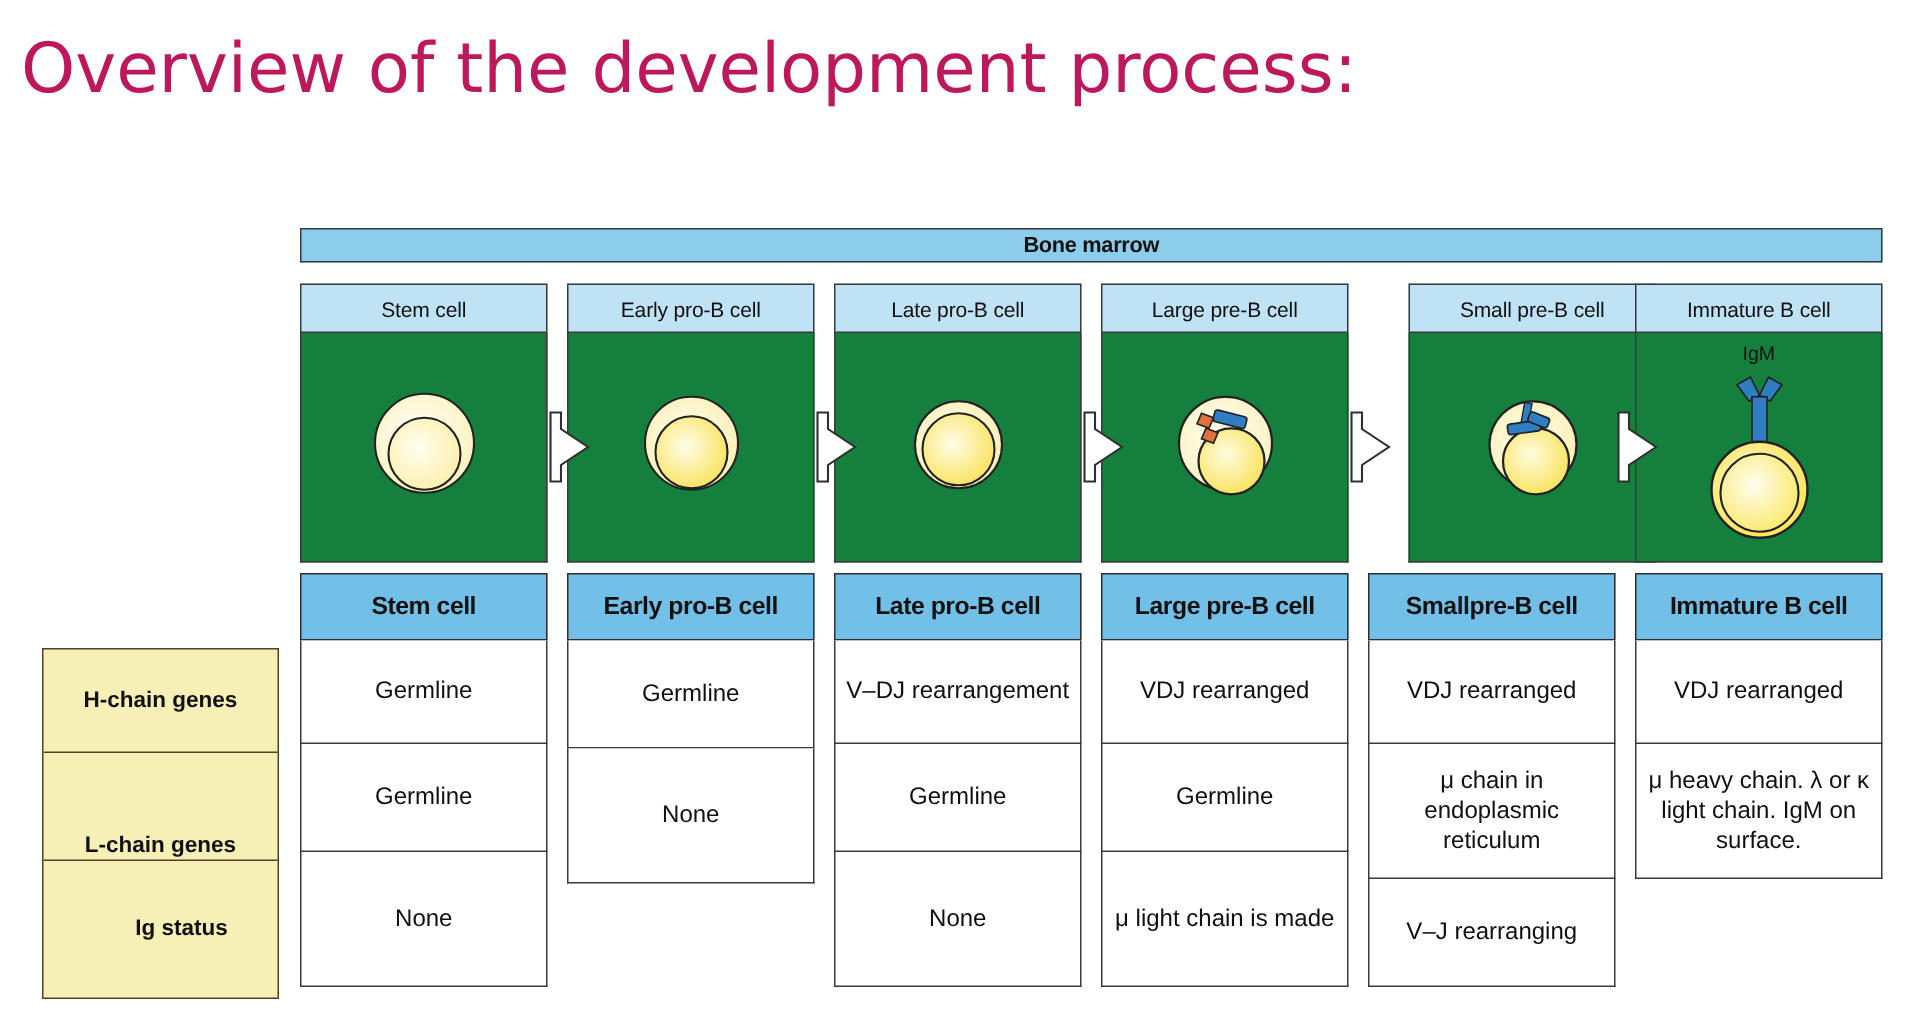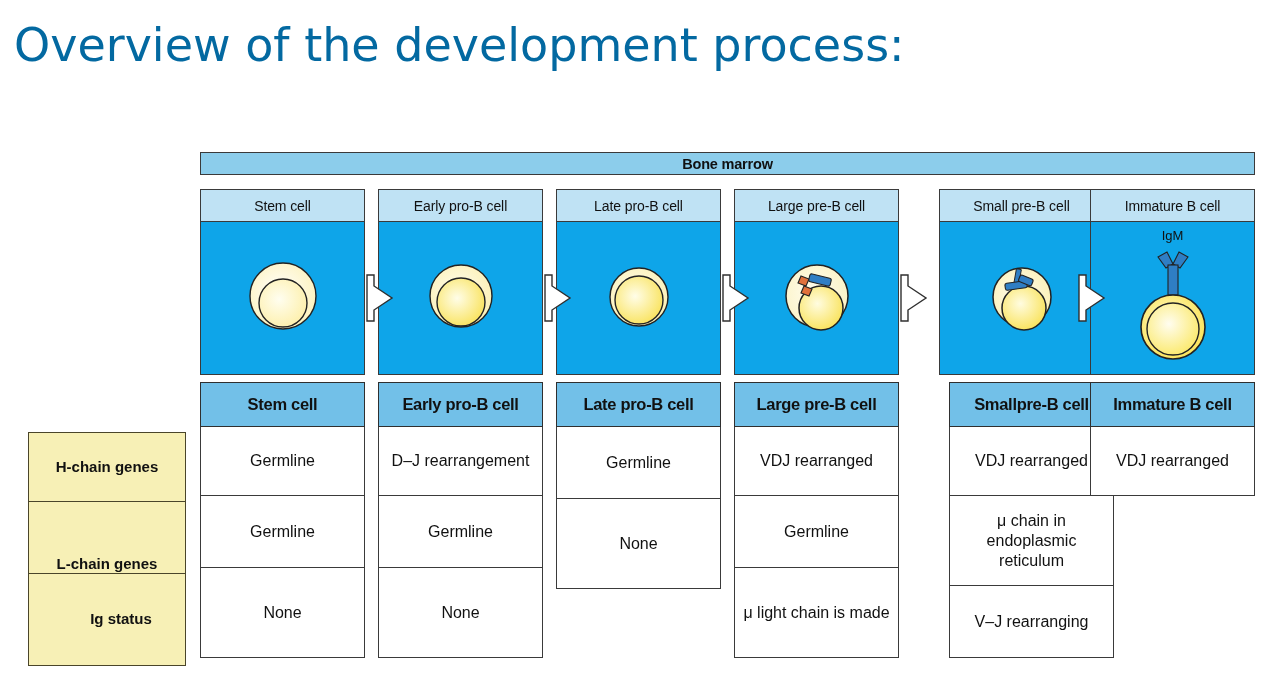--- a/index.html
+++ b/index.html
@@ -13,21 +13,21 @@
   }
   .slide{position:absolute;inset:0;}
 
   
   .slide-title{
     position:absolute;
     left:14px; top:18px;
     font-size:46px;
     font-weight:400;
     letter-spacing:0px;
-    color:#0369a1;
+    color:#be185d;
     white-space:nowrap;
     font-family:"DejaVu Sans", sans-serif;
   }
 
   
   .figure{
     position:absolute;
     left:0; top:0; width:1282px; height:688px;
   }
 
@@ -54,21 +54,21 @@
     height:33px;
     background:#bfe2f4;
     border:1.2px solid #3a3a3a;
     box-sizing:border-box;
     display:flex;align-items:center;justify-content:center;
     font-size:14px;color:#111;
     letter-spacing:-0.1px;
   }
   .stage-art{
     height:153px;
-    background:#0ea5e9;
+    background:#15803d;
     border:1.2px solid #3a3a3a;
     border-top:none;
     box-sizing:border-box;
     position:relative;
   }
 
   
   .arrow{
     position:absolute;
     width:30px;height:52px;
@@ -352,46 +352,47 @@
 
       <div class="tcol" style="left:0px;">
         <div class="tcol-head">Stem cell</div>
         <div class="tcell r1">Germline</div>
         <div class="tcell r2">Germline</div>
         <div class="tcell r3">None</div>
       </div>
 
       <div class="tcol" style="left:178px;">
         <div class="tcol-head">Early pro-B cell</div>
-        <div class="tcell r1">D–J rearrangement</div>
         <div class="tcell r2">Germline</div>
         <div class="tcell r3">None</div>
       </div>
 
       <div class="tcol" style="left:356px;">
         <div class="tcol-head">Late pro-B cell</div>
+        <div class="tcell r1">V–DJ rearrangement</div>
         <div class="tcell r2">Germline</div>
         <div class="tcell r3">None</div>
       </div>
 
       <div class="tcol" style="left:534px;">
         <div class="tcol-head">Large pre-B cell</div>
         <div class="tcell r1">VDJ rearranged</div>
         <div class="tcell r2">Germline</div>
         <div class="tcell r3">μ light chain is made</div>
       </div>
 
-      <div class="tcol" style="left:712px;margin-left:37px;">
+      <div class="tcol" style="left:712px;">
         <div class="tcol-head">Smallpre-B cell</div>
         <div class="tcell r1">VDJ rearranged</div>
         <div class="tcell r3">μ chain in endoplasmic reticulum</div>
         <div class="tcell r2">V–J rearranging</div>
       </div>
 
       <div class="tcol" style="left:890px;">
         <div class="tcol-head">Immature B cell</div>
         <div class="tcell r1">VDJ rearranged</div>
+        <div class="tcell r3">μ heavy chain. λ or κ light chain. IgM on surface.</div>
       </div>
 
     </div>
 
   </div>
 </div>
 
 </body></html>

